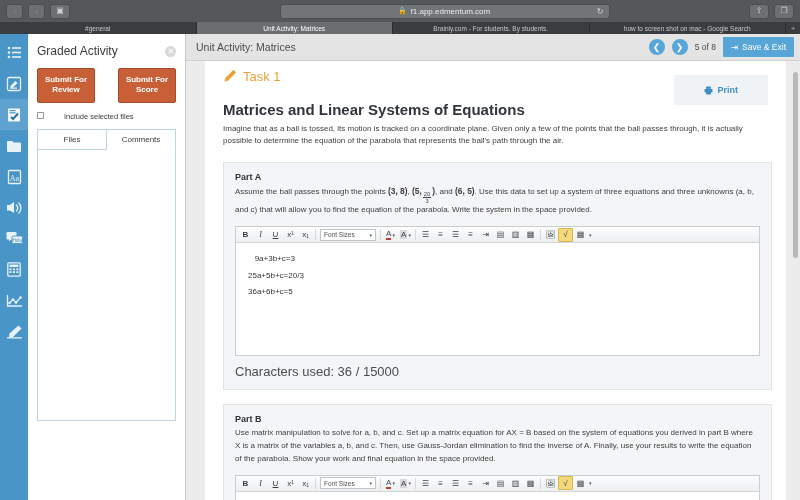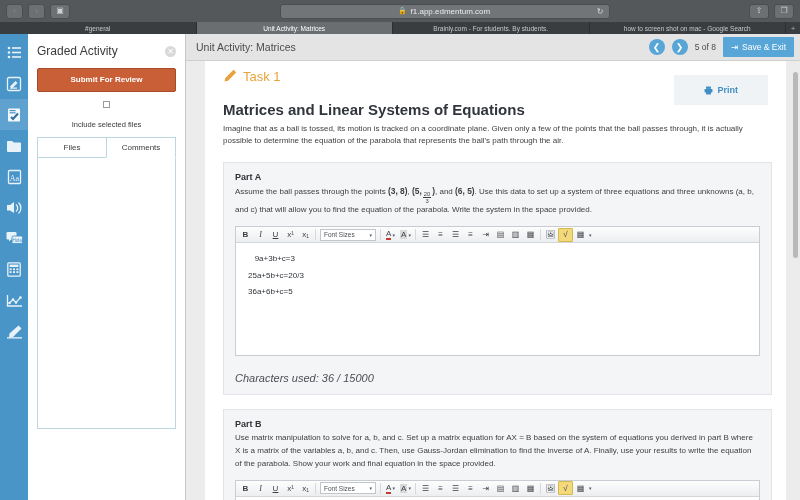--- a/index.html
+++ b/index.html
@@ -83,21 +83,21 @@
   }
   #status-box { margin-top: 12px; background: #f0f0f0; border-radius: 2px; padding: 5px 7px; }
   #status-label { font-size: 6.5px; color: #9b9b9b; }
   #status-value { font-size: 9px; font-weight: bold; color: #2e2e2e; margin-top: 1px; }
   #submit-row { display: flex; gap: 23px; margin-top: 10px; }
   .submit-btn {
     flex: 1; background: #c85f36; border: 1px solid #a64b28; border-radius: 2px;
     color: #fff; font-size: 8px; font-weight: bold; text-align: center;
     padding: 6px 2px; line-height: 1.3;
   }
-  #include-row { display: flex; align-items: center; gap: 12px; margin-top: 9px; flex-direction: column; }
+  #include-row { display: flex; gap: 20px; margin-top: 9px; }
   #include-check { width: 7px; height: 7px; border: 1px solid #9a9a9a; background: #fff; }
   #include-label { font-size: 7.5px; color: #3b3b3b; }
   #tabs-row { display: flex; margin-top: 8px; }
   .panel-tab {
     flex: 1; text-align: center; font-size: 8px; color: #3b3b3b;
     padding: 5px 8px; border: 1px solid #bcd6e4; border-bottom: 1px solid #bcd6e4;
     background: #fff;
   }
   .panel-tab.active { border-bottom-color: #fff; position: relative; z-index: 2; }
   .panel-tab:first-child { border-right: none; }
@@ -167,21 +167,21 @@
     justify-content: space-between; padding: 0 3px; margin: 0 2px;
   }
   .tb-color { display: flex; align-items: center; }
   .tb-color .sw { font-size: 8px; }
   .tb-arrow { font-size: 5px; color: #55595d; margin-left: 1px; }
   .eq-btn { background: #f4d97a; border: 1px solid #d3b94f; border-radius: 1px; }
   .editor-body { padding: 8px 12px; font-size: 8px; color: #2f3338; line-height: 2.05; }
   .editor-body .eq-line { white-space: pre; }
   .editor-a { height: 130px; }
   .editor-b { height: 36px; }
-  .char-count { font-size: 11px; color: #4a4e52; margin-top: 16px; font-style: italic; }
+  .char-count { font-size: 13px; color: #4a4e52; margin-top: 8px; }
 
   #scrollbar-track {
     position: absolute; right: 2px; top: 38px; width: 5px; height: 420px;
     background: transparent;
   }
   #scrollbar-thumb {
     width: 5px; height: 186px; background: #b9b9b9; border-radius: 3px;
   }
 </style>
 </head>
@@ -303,20 +303,21 @@
     </div>
   </div>
 
   <div id="graded-panel">
     <div id="panel-head">
       <div id="panel-title">Graded Activity</div>
       <div id="panel-close">✕</div>
     </div>
     <div id="submit-row">
       <div class="submit-btn">Submit For Review</div>
+      <div class="submit-btn">Submit For Score</div>
     </div>
     <div id="include-row">
       <div id="include-check"></div>
       <div id="include-label">Include selected files</div>
     </div>
     <div id="tabs-row">
       <div class="panel-tab">Files</div>
       <div class="panel-tab active">Comments</div>
     </div>
     <div id="tab-body"></div>

